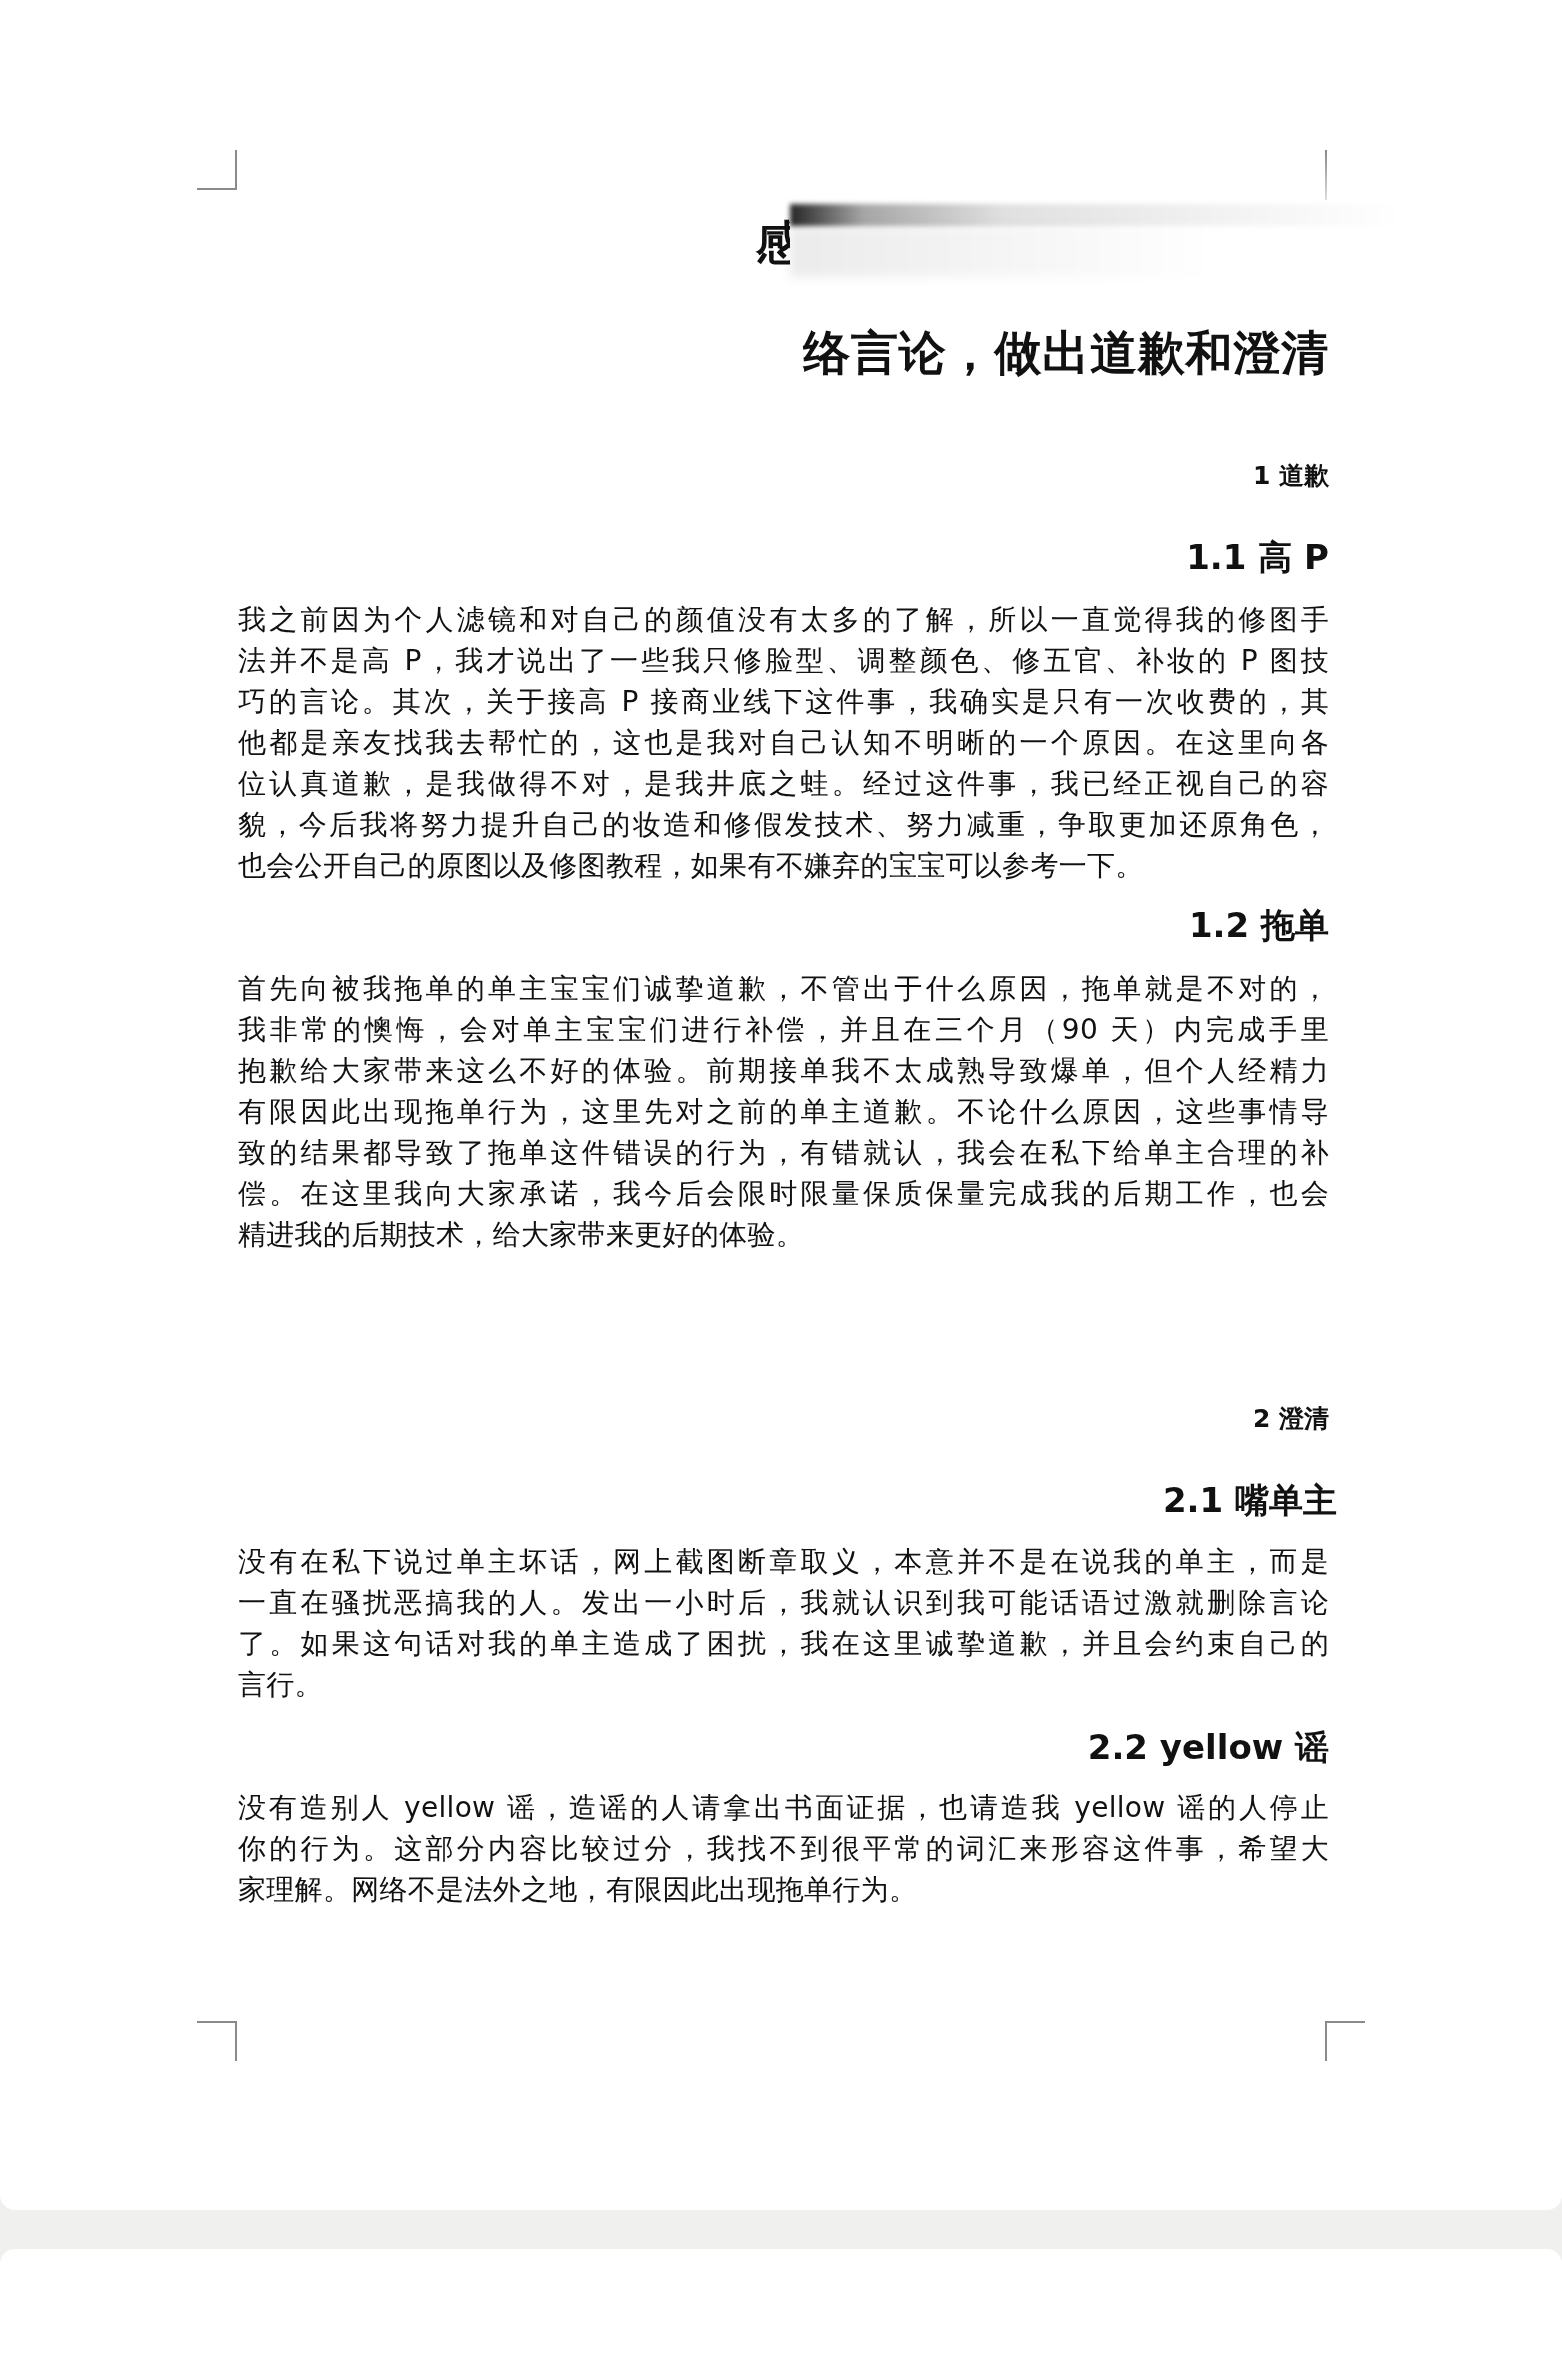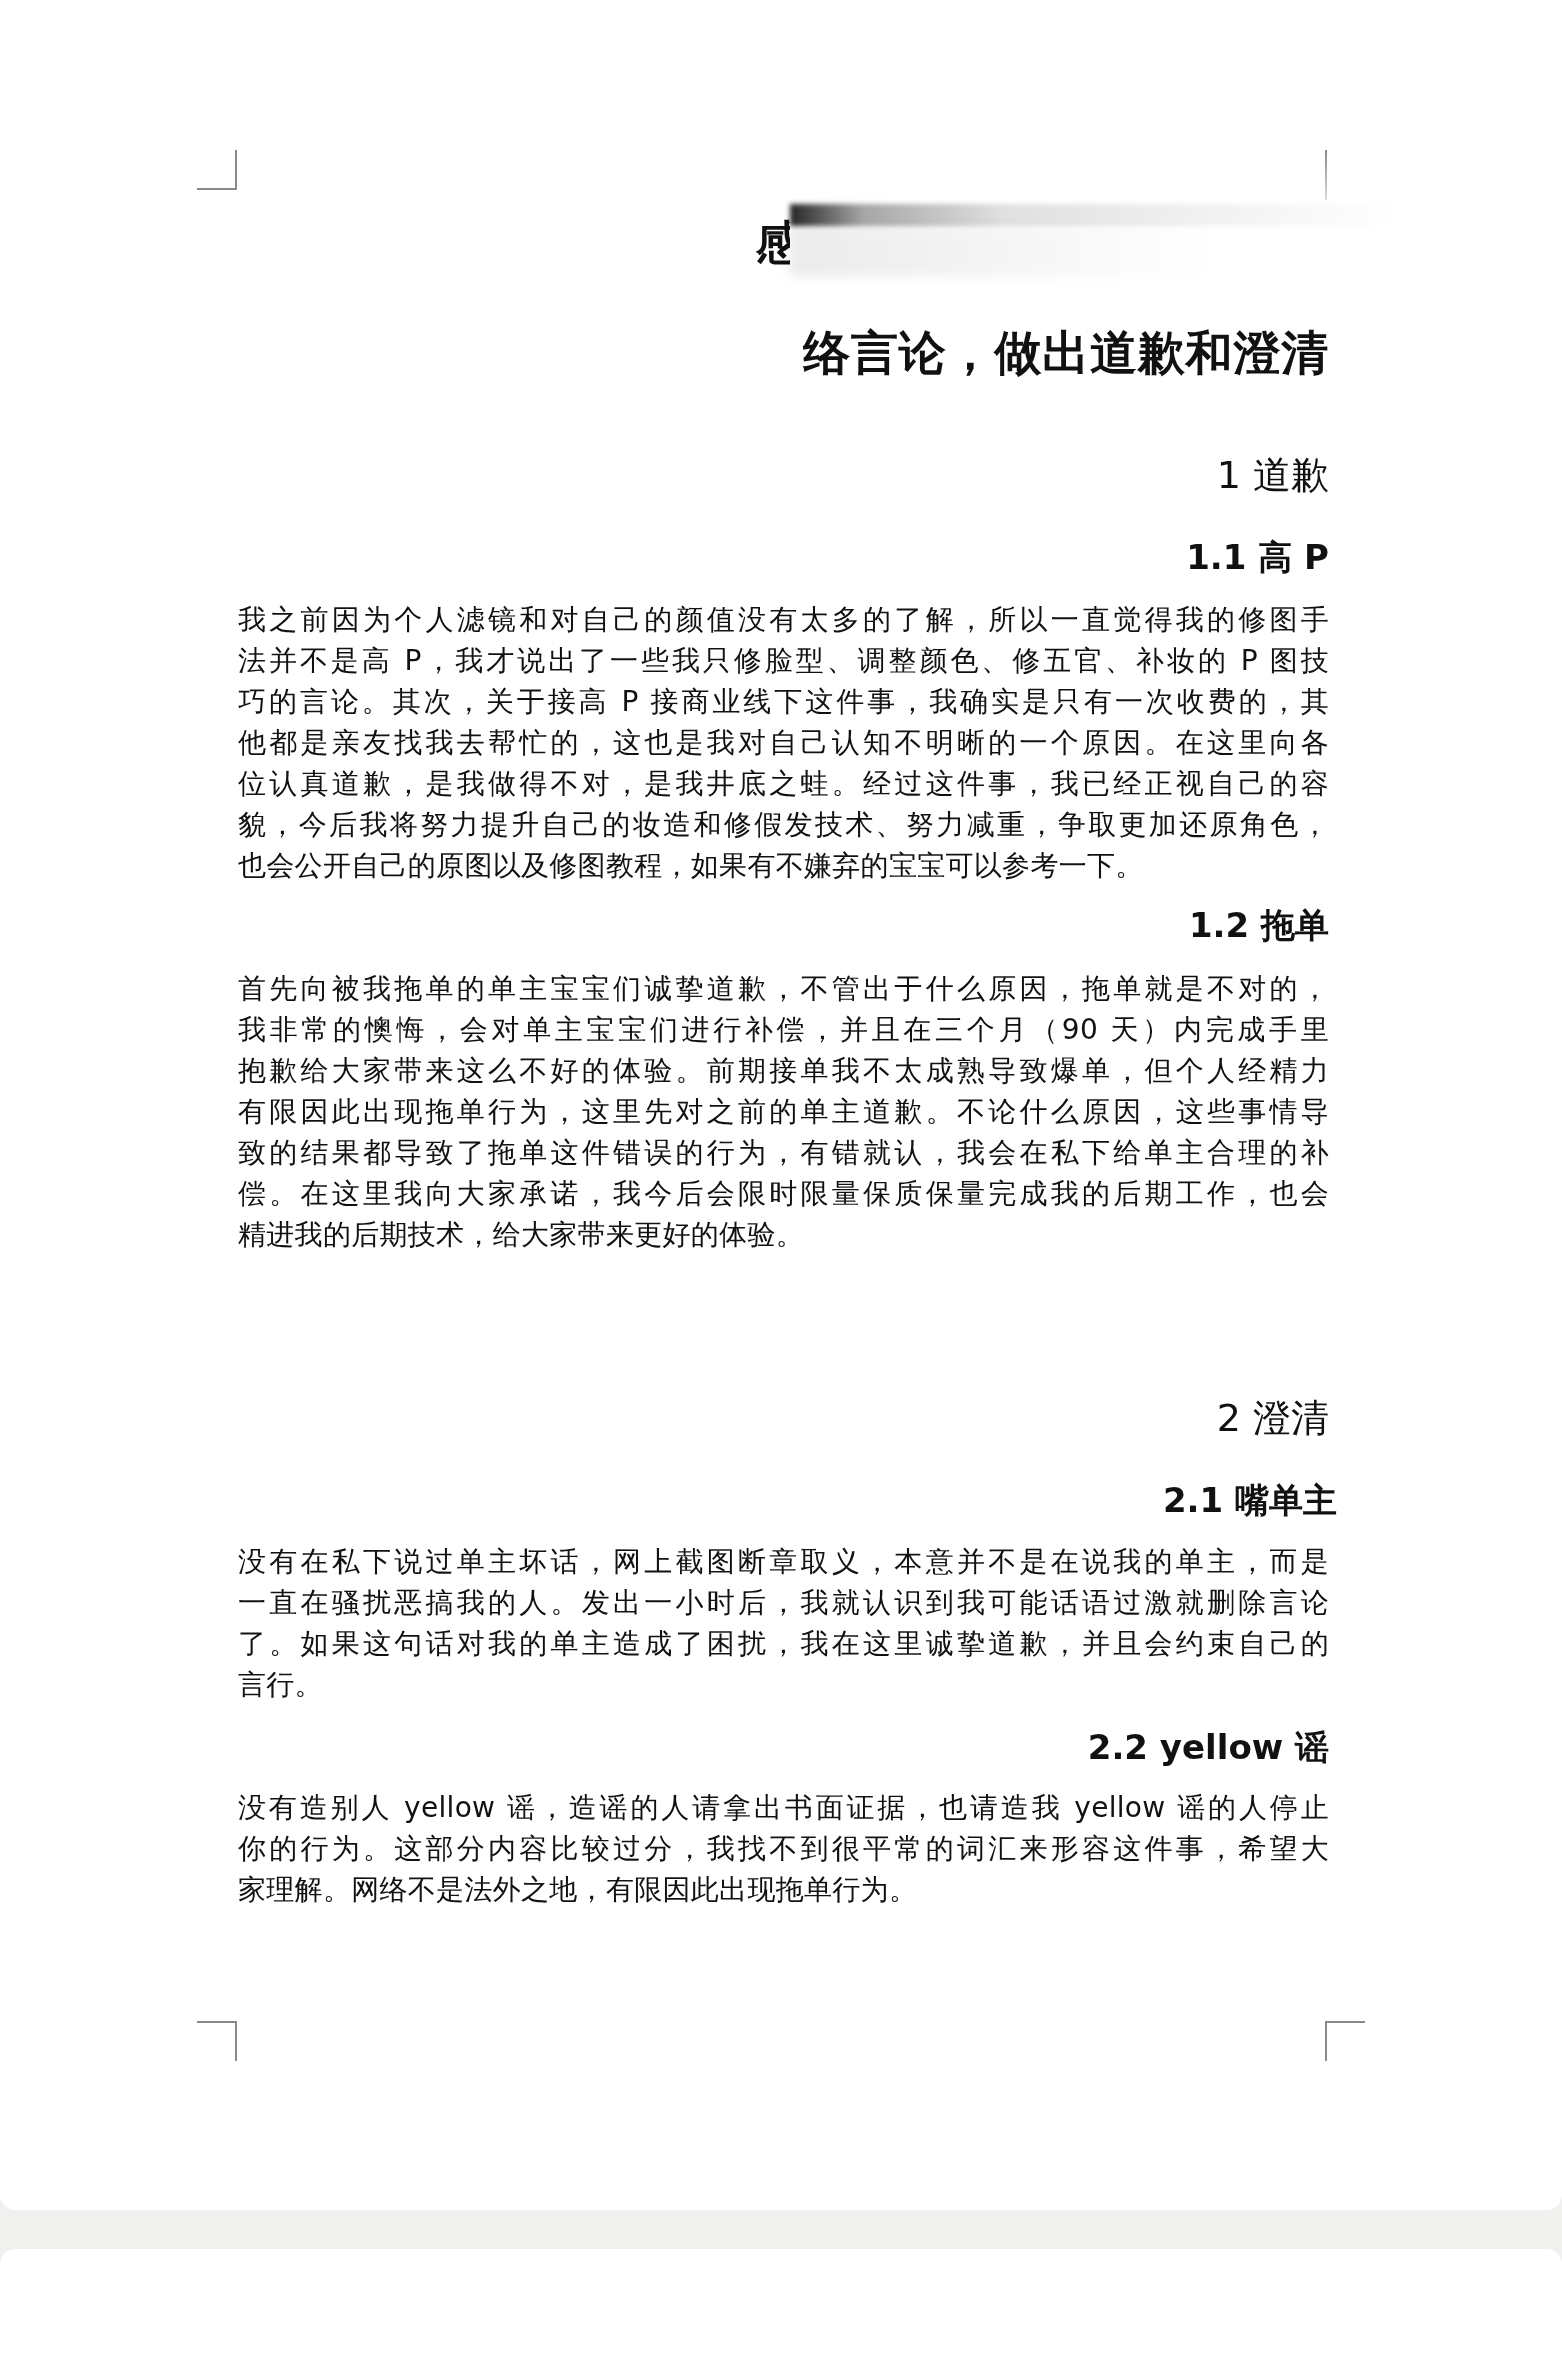--- a/index.html
+++ b/index.html
@@ -28,21 +28,21 @@
     }
     .mask {
       position: absolute; left: 790px; top: 200px; width: 543px; height: 85px;
       background: #ffffff;
     }
     .block { position: absolute; left: 238px; width: 1091px; text-align: right; }
     .title {
       font-size: 47px; font-weight: bold; line-height: 110px; letter-spacing: 0.8px;
       white-space: nowrap;
     }
-    .h1 { font-size: 38px; font-weight: normal; line-height: 51px; }
+    .h1 { font-size: 25px; font-weight: bold; line-height: 51px; }
     .h2 { font-size: 34px; font-weight: bold; line-height: 51px; }
     .body-text {
       font-size: 28px; line-height: 41px; text-align: justify;
       letter-spacing: 0.3px;
     }
     .line { display: block; white-space: nowrap; text-align-last: justify; }
     .line.last { text-align-last: left; }
   </style>
 </head>
 <body>

